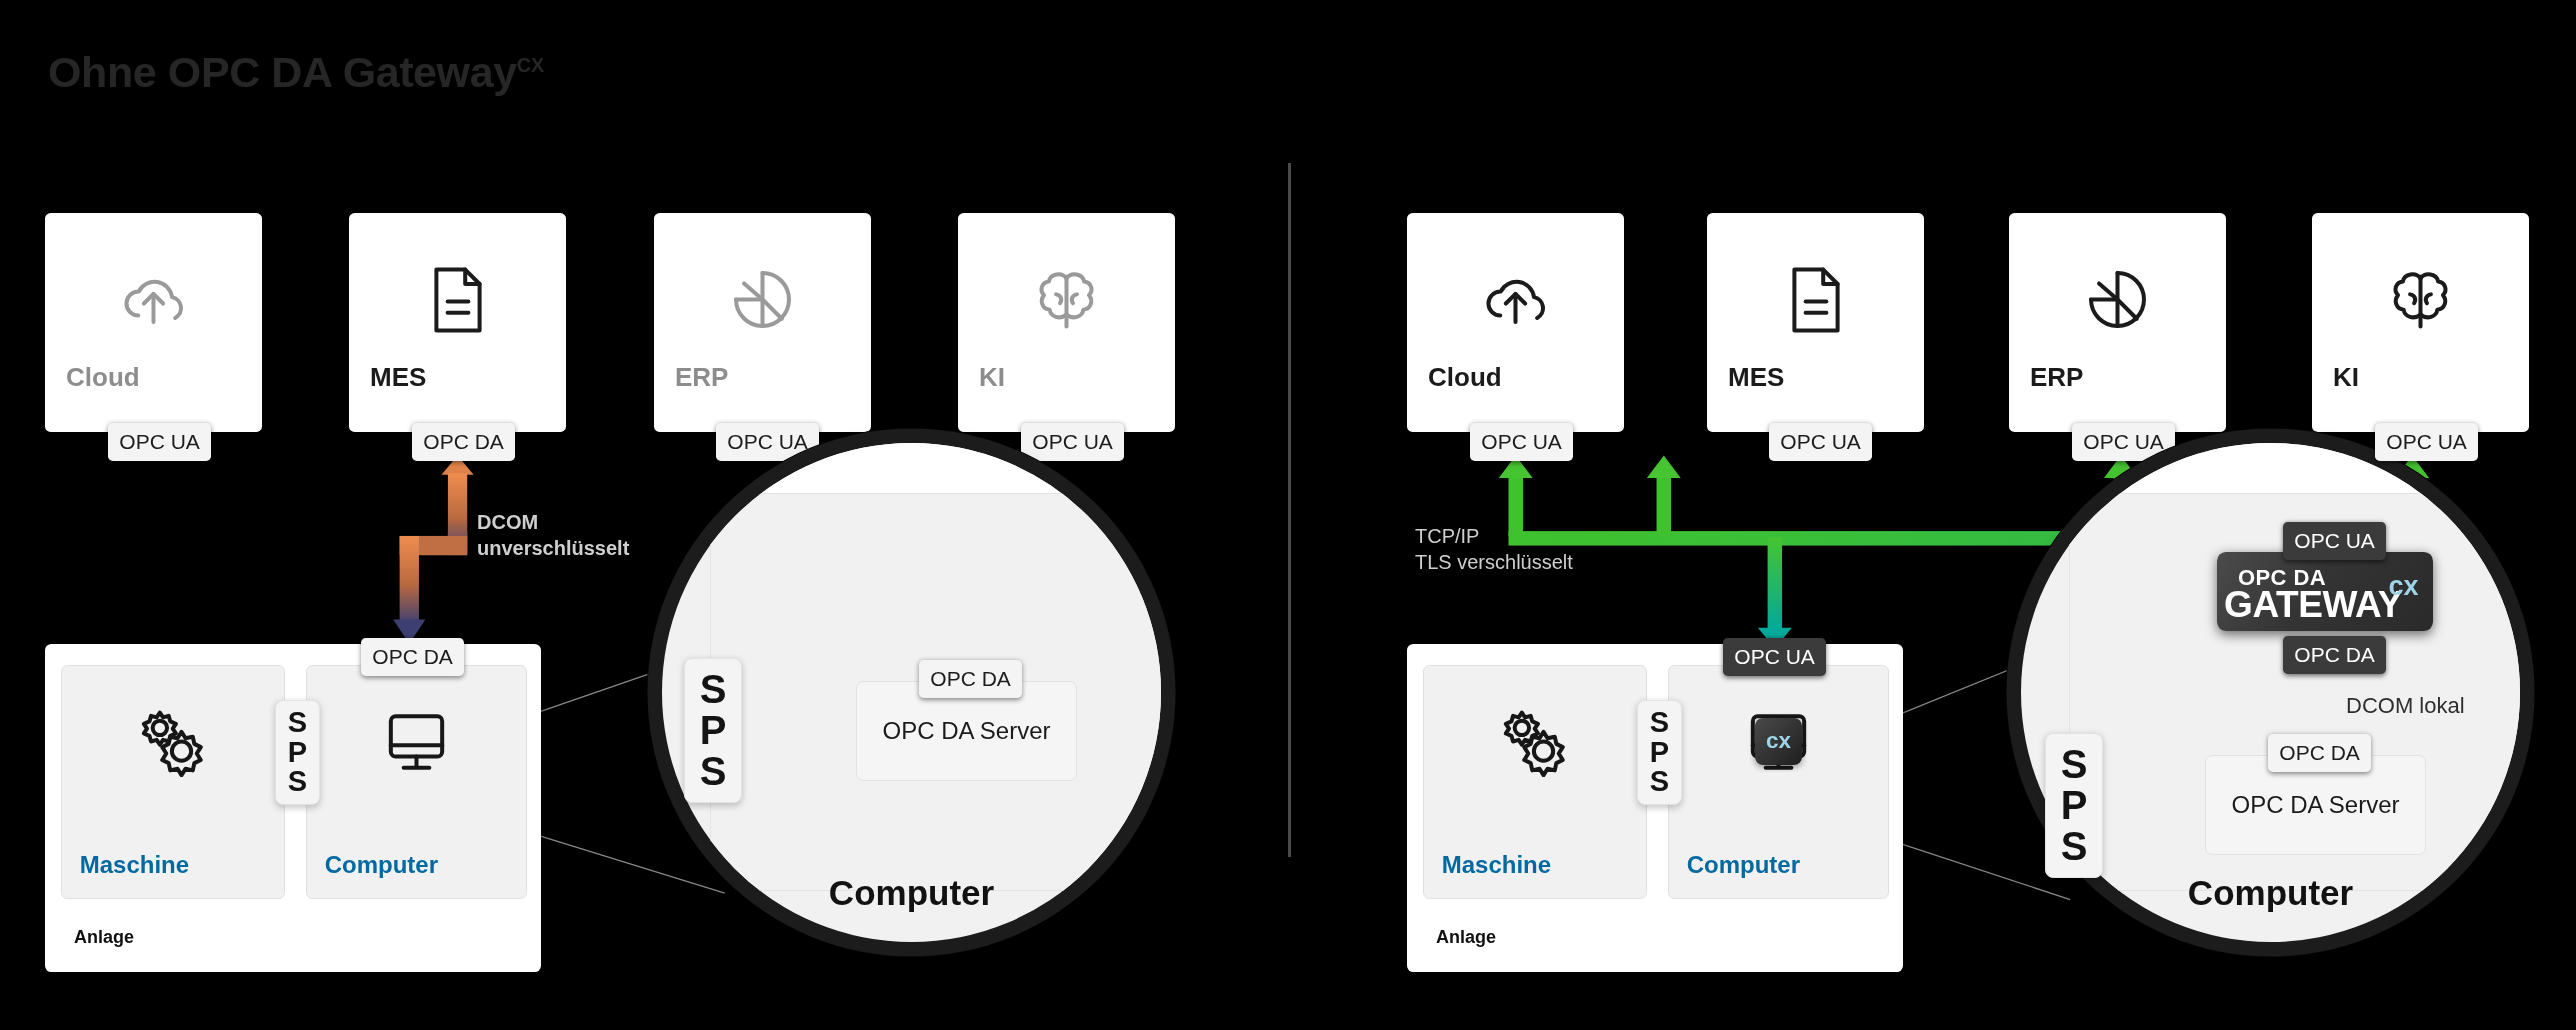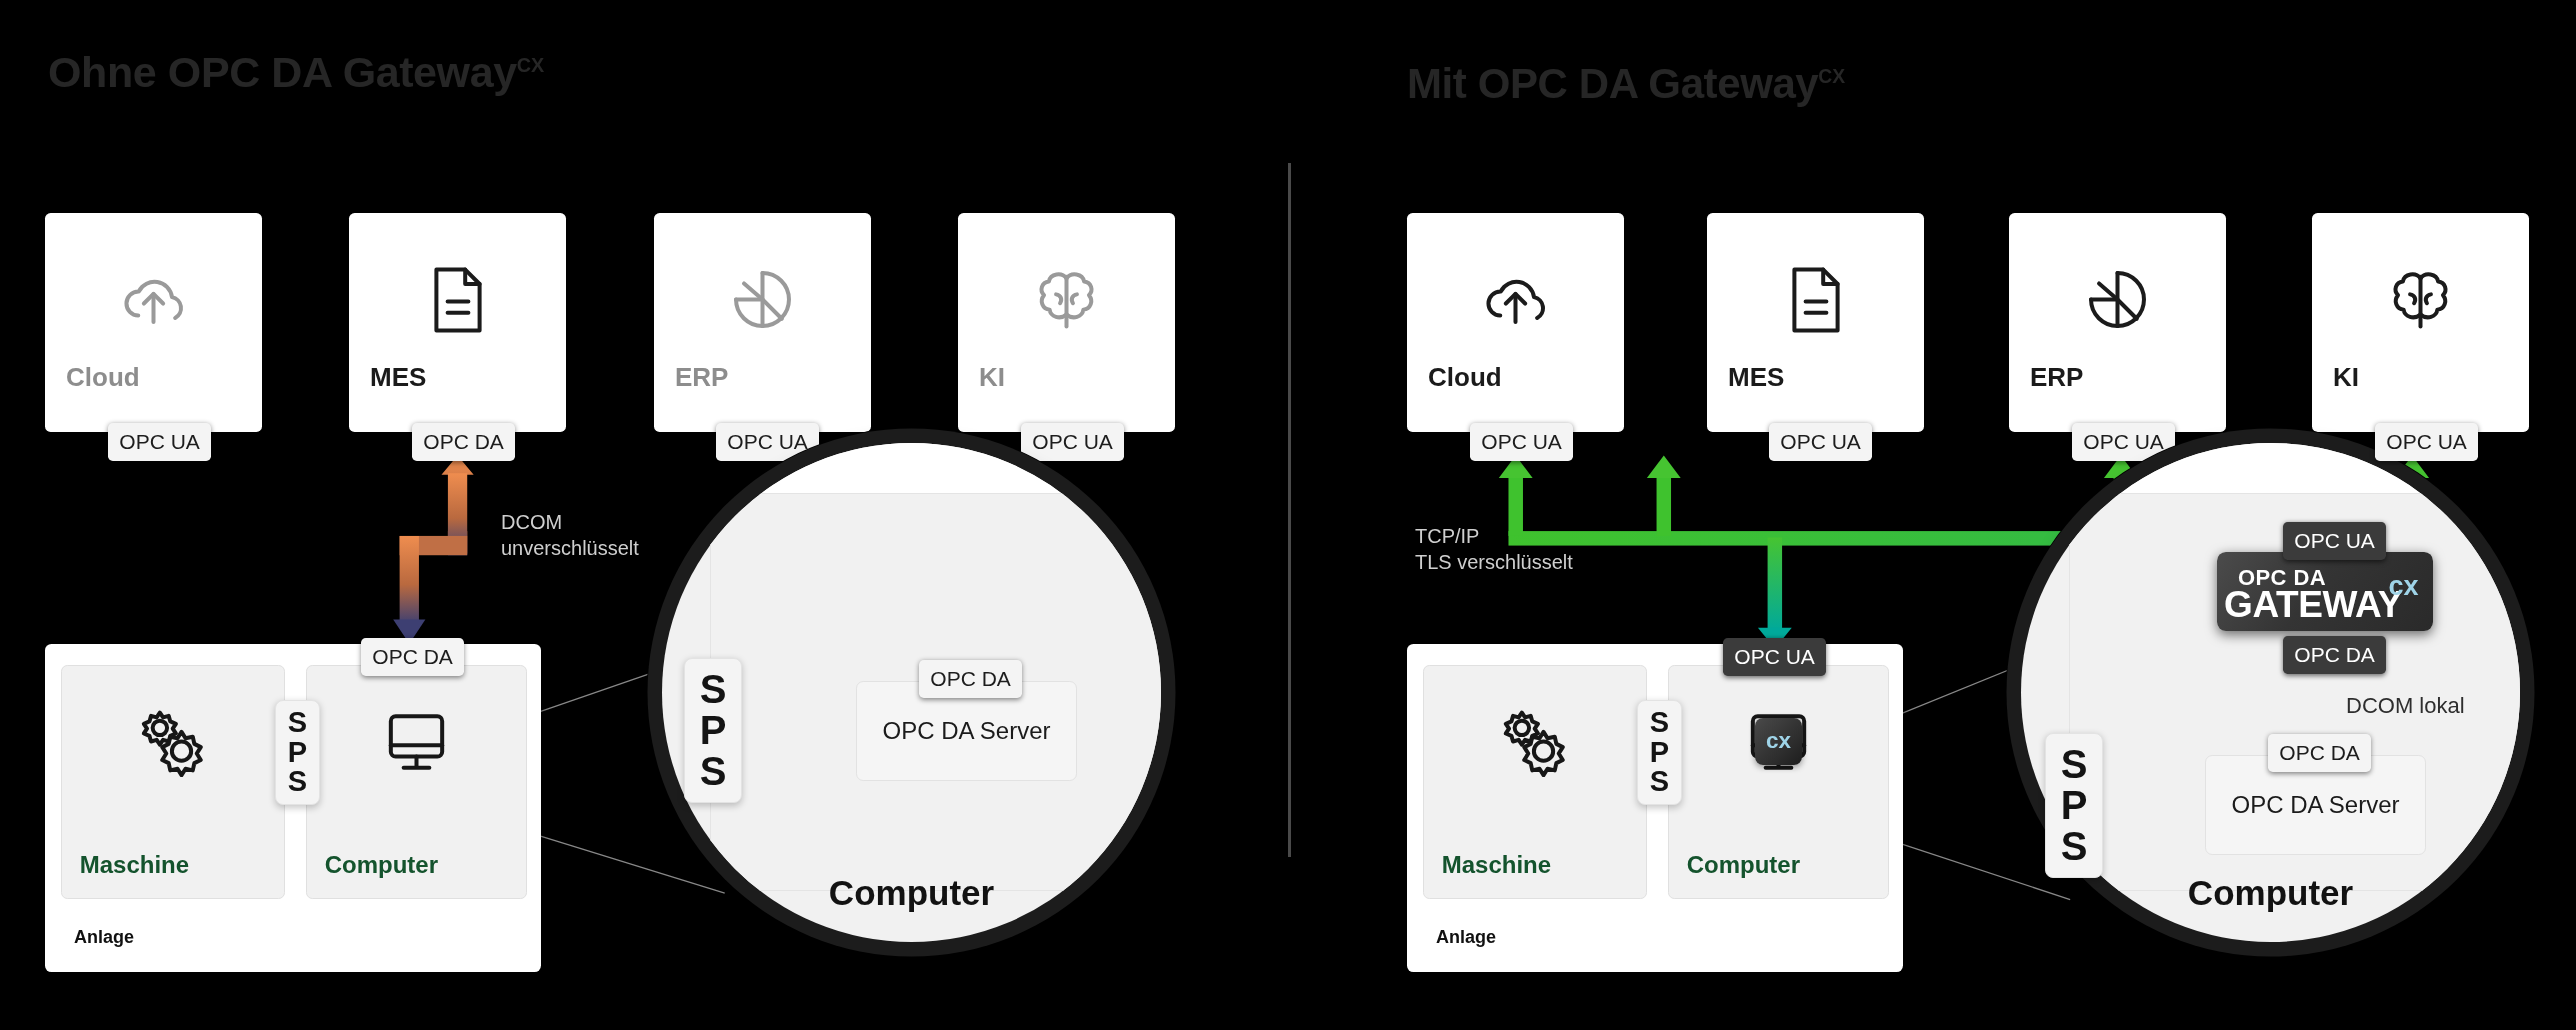--- a/index.html
+++ b/index.html
@@ -32,21 +32,21 @@
   .badge{position:absolute;border-radius:4.8px;font-size:21px;line-height:1;
          padding:8px 11.3px 8.9px;white-space:nowrap;}
   .badge.light{background:#f4f4f4;color:#1d1d1d;box-shadow:0 1.6px 5.6px rgba(0,0,0,.45);}
   .badge.dark{background:#3b3b3b;color:#fff;box-shadow:0 1.6px 5.6px rgba(0,0,0,.55);}
 
   
   .anlage{position:absolute;background:#fff;border-radius:6.4px;box-shadow:0 2.4px 9.7px rgba(0,0,0,.5);}
   .inner-box{position:absolute;background:#f1f1f1;border:0.8px solid #e0e0e0;border-radius:6.4px;}
   .inner-box .ico{position:absolute;left:0;right:0;top:37px;height:77px;display:flex;
                   align-items:center;justify-content:center;gap:14.5px;}
-  .inner-box .lbl{position:absolute;left:17.7px;bottom:19.3px;font-size:24px;font-weight:bold;color:#14532d;}
+  .inner-box .lbl{position:absolute;left:17.7px;bottom:19.3px;font-size:24px;font-weight:bold;color:#0369a1;}
   .inner-box svg{fill:none;stroke:#171717;stroke-width:5;stroke-linecap:round;stroke-linejoin:round;}
   .anlage-lbl{position:absolute;font-size:18px;font-weight:bold;color:#111;}
   .sps{position:absolute;background:#f4f4f4;border:0.8px solid #e3e3e3;border-radius:8px;
        box-shadow:0 2.4px 7.2px rgba(0,0,0,.22);display:flex;flex-direction:column;
        align-items:center;justify-content:center;font-weight:bold;color:#141414;z-index:6;}
   .sps span{display:block;line-height:1.02;}
 
   
   .mag{position:absolute;border-radius:50%;background:#f1f1f1;
        box-shadow:0 0 0 14.5px #1c1c1c, 0 0 0 15.3px #000, 0 4.8px 21px rgba(0,0,0,.85);
@@ -73,21 +73,20 @@
   .note{position:absolute;color:#cfcfcf;font-size:20px;line-height:1.32;white-space:pre-line;}
   .note.dark{color:#2e2e2e;font-size:22px;}
 </style>
 </head>
 <body>
 
 <div class="stage">
 
   <div class="title" id="title-left"><span>Ohne OPC DA Gateway</span><span class="sup">CX</span></div>
 
-  <div class="title" id="title-right"><span>Mit OPC DA Gateway</span><span class="sup">CX</span></div>
 
   <div id="divider"></div>
 
   <svg class="arrows" viewBox="0 0 3200 1280" width="2576" height="1030">
     <defs>
       <linearGradient id="gradOrangeDown" x1="0" y1="0" x2="0" y2="1">
         <stop offset="0%" stop-color="#ef8d4f"></stop>
         <stop offset="55%" stop-color="#b9693f"></stop>
         <stop offset="100%" stop-color="#3d3f72"></stop>
       </linearGradient>
@@ -229,21 +228,21 @@
           <path d="M43 14c-6-8-20-6-22 4-9 1-12 11-6 17-6 7-2 17 7 18 1 9 13 13 21 6"></path>
           <path d="M43 14c6-8 20-6 22 4 9 1 12 11 6 17 6 7 2 17-7 18-1 9-13 13-21 6"></path>
           <path d="M30 34c6 1 8 6 5 11"></path>
           <path d="M56 34c-6 1-8 6-5 11"></path>
         </svg>
     </div>
     <div class="lbl">KI</div>
   </div>
   <div class="badge light" style="left:1021px;top:423px;">OPC UA</div>
 
-  <div class="note" style="left:501px;top:509px;">DCOM
+  <div class="note" style="left:477px;top:509px;font-weight:bold;">DCOM
 unverschlüsselt</div>
 
   <div class="anlage" style="left:45px;top:644px;width:496px;height:328px;">
     <div class="inner-box" style="left:16px;top:21px;width:222px;height:232px;">
       <div class="ico">
         <svg width="77" height="71" viewBox="0 0 96 88">
             <circle cx="31" cy="27" r="9"></circle>
             <path d="M31 8l4 6 7-2 2 7 7 3-4 6 4 6-7 3-2 7-7-2-4 6-4-6-7 2-2-7-7-3 4-6-4-6 7-3 2-7 7 2z"></path>
             <circle cx="58" cy="56" r="12"></circle>
             <path d="M58 32l5 8 9-2 2 9 8 4-5 8 5 8-8 4-2 9-9-2-5 8-5-8-9 2-2-9-8-4 5-8-5-8 8-4 2-9 9 2z"></path>

